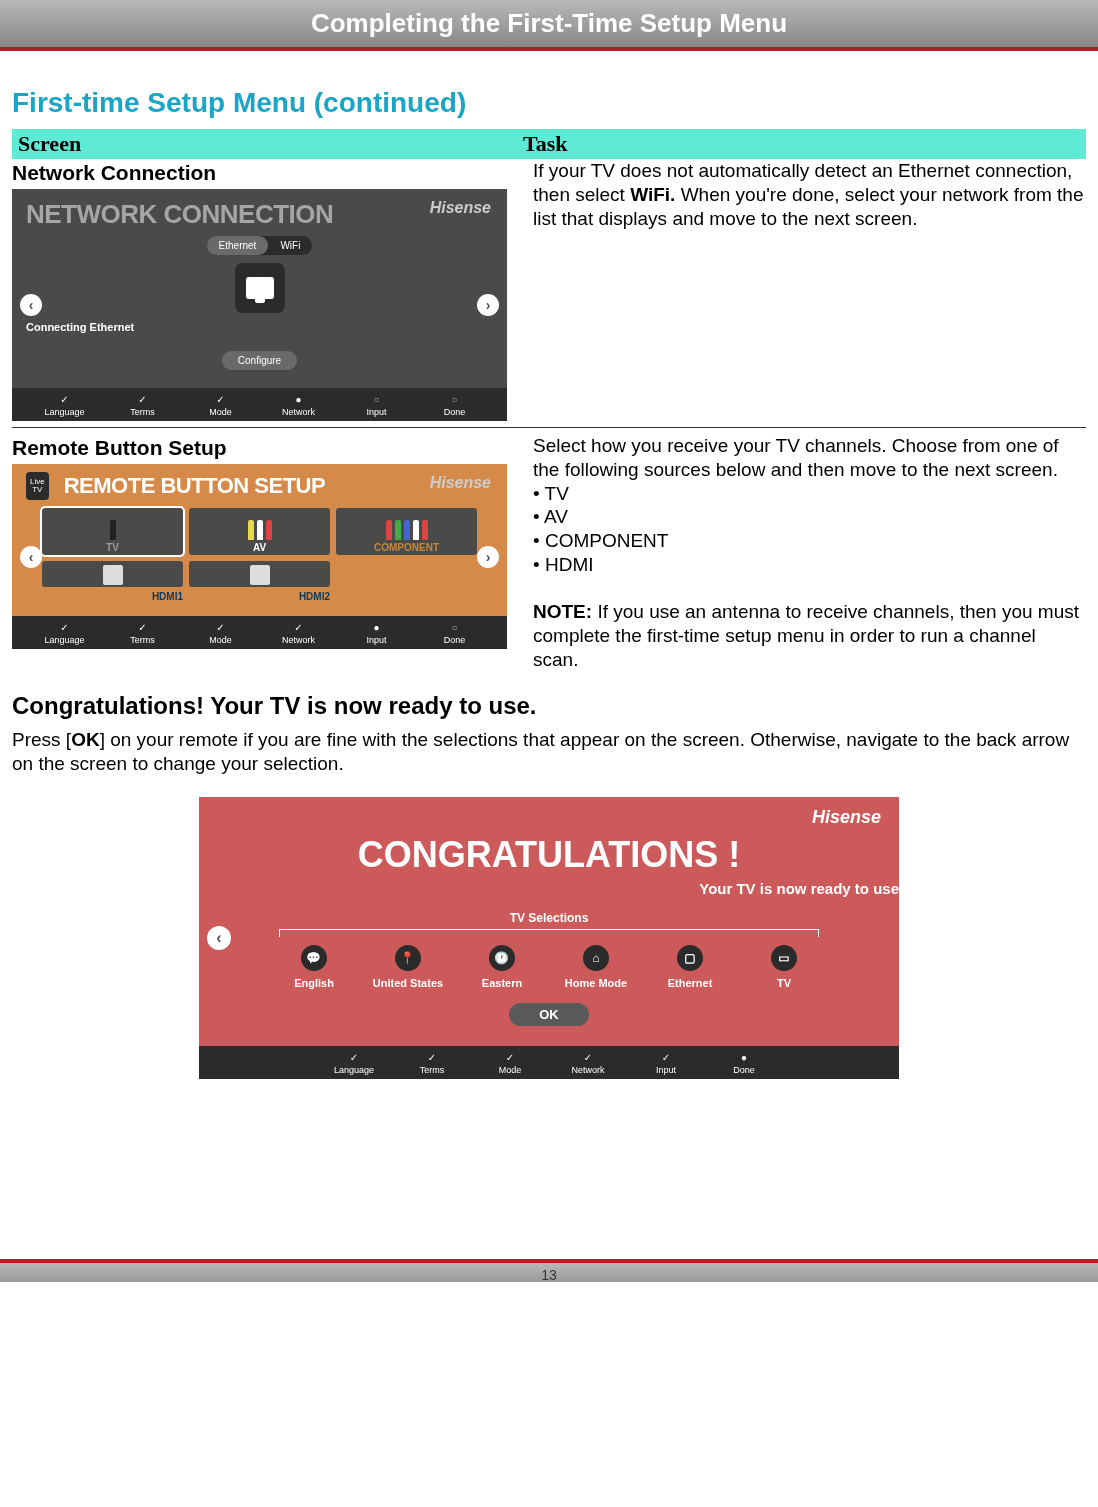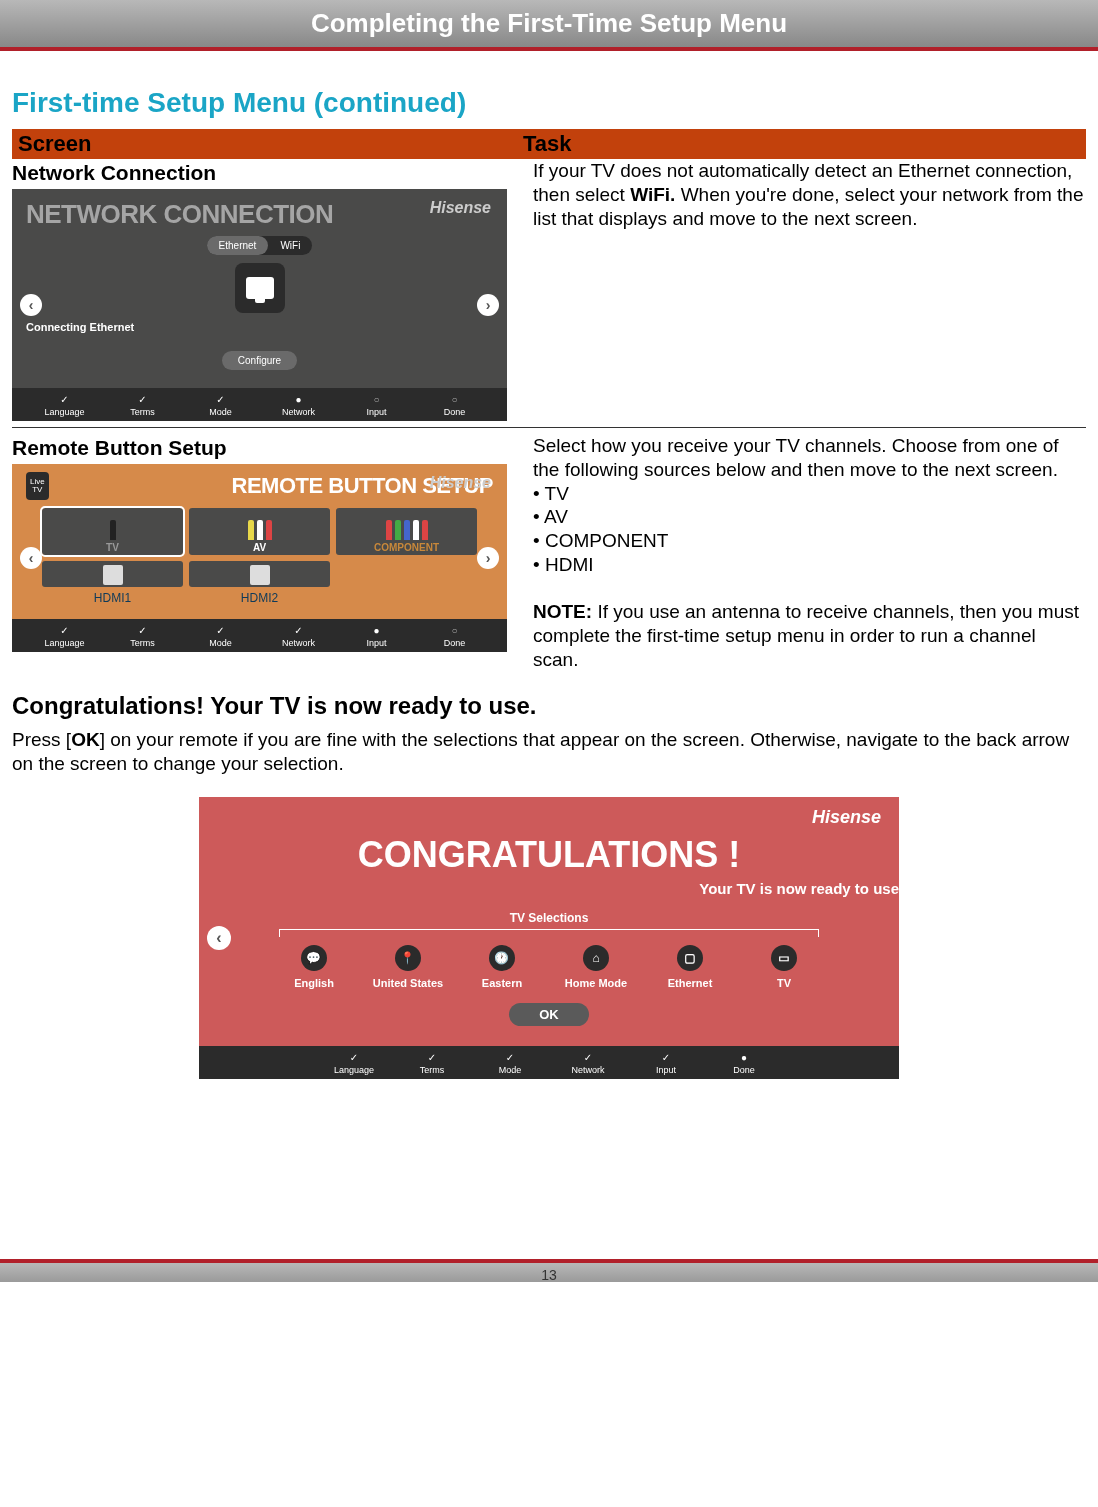--- a/index.html
+++ b/index.html
@@ -20,26 +20,27 @@
     border-bottom: 4px solid #b1202a;
   }
   .content { padding: 20px 12px 0 12px; }
   .section-title {
     color: #1aa5c6;
     font-size: 28px;
     font-weight: bold;
     margin: 16px 0 10px 0;
   }
   .table-header {
-    background: #c2410c;
+    background: #5eead4;
     color: #000;
     font-size: 22px;
     font-weight: bold;
     display: flex;
     padding: 2px 6px;
+    font-family: Liberation Serif, serif;
   }
   .th-screen { width: 505px; }
   .th-task { flex: 1; }
   .row { display: flex; border-bottom: 1px solid #333; padding-bottom: 6px; margin-bottom: 6px; }
   .row:last-of-type { border-bottom: none; }
   .col-screen { width: 505px; }
   .col-task { flex: 1; padding-left: 16px; font-size: 19px; line-height: 1.25; }
   .screen-label { font-weight: bold; font-size: 21px; margin: 2px 0 4px 0; }
 
   
@@ -80,31 +81,31 @@
     padding: 6px 0 4px; font-size: 9px; color:#fff;
   }
   .pstep { text-align:center; position:relative; width: 60px; }
   .pstep .ind { display:block; margin:0 auto 2px; font-size:10px; }
   .check::before { content:"✓"; color:#fff; }
   .dot-filled::before { content:"●"; color:#fff; }
   .dot-empty::before { content:"○"; color:#aaa; }
 
   
   .tv-remote { width:495px; position:relative; background:#d68a4a; }
-  .remote-head { background:#d68a4a; padding:8px 14px 4px; display:flex; align-items:center; gap:0;justify-content:space-between; }
+  .remote-head { background:#d68a4a; padding:8px 14px 4px; display:flex; align-items:center; gap:15px; }
   .live-badge { background:#2b2b2b; color:#fff; font-size:8px; line-height:1; padding:6px 4px; border-radius:4px; text-align:center; }
   .remote-title { color:#fff; font-size:22px; font-weight:bold; letter-spacing:-0.5px; }
   .remote-grid { display:grid; grid-template-columns: repeat(3,1fr); gap:6px; padding: 4px 30px 8px; }
   .src-card { background:#4a4a49; border-radius:3px; text-align:center; padding:4px 0 2px; }
   .src-card.sel { outline:2px solid #fff; }
   .src-label { font-size:10px; font-weight:bold; margin-top:2px; }
   .src-tv { color:#999; }
   .src-av { color:#fff; }
   .src-comp { color:#c8883a; }
-  .hdmi-label { font-size:12px; font-weight:normal; color:#0d3a5a; text-align:center; padding:4px 0 6px; }
+  .hdmi-label { font-size:10px; font-weight:bold; color:#0d3a5a; text-align:right; padding:4px 0 6px; }
   .plug-row { display:flex; justify-content:center; gap:3px; height:28px; align-items:flex-end; }
   .rca { width:6px; height:20px; border-radius:2px 2px 0 0; }
   .hdmi-plug { width:20px; height:20px; background:#ddd; margin:0 auto; border-radius:2px; }
 
   
   .congrats-wrap { width:700px; margin:20px auto 0; position:relative; }
   .tv-congrats { background:#cd5a5a; position:relative; }
   .congrats-head { text-align:right; padding:10px 18px 0; color:#fff; font-style:italic; font-weight:bold; font-size:18px; }
   .congrats-title { color:#fff; text-align:center; font-size:36px; font-weight:bold; letter-spacing:0px; margin-top:6px; font-stretch:condensed; }
   .congrats-sub { color:#fff; text-align:right; font-size:15px; font-weight:bold; margin-top:4px; }

